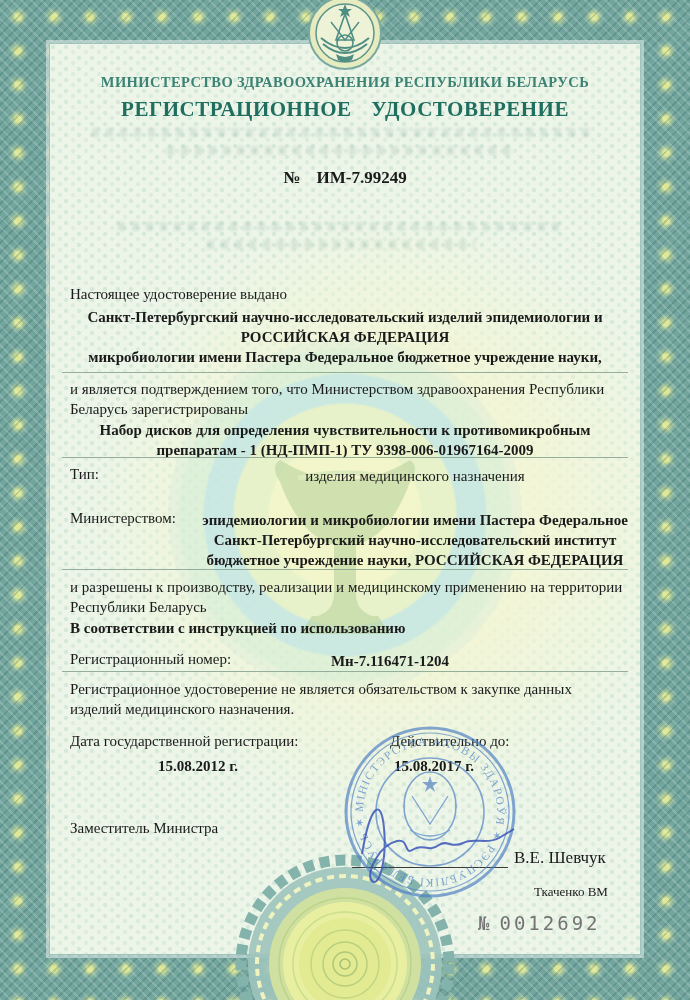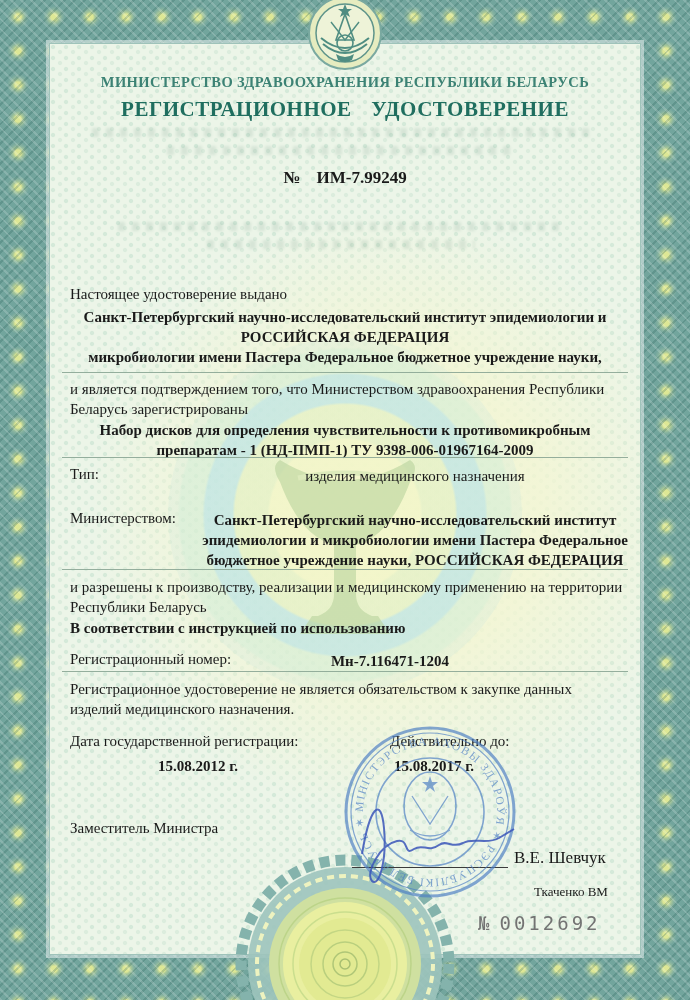--- a/index.html
+++ b/index.html
@@ -135,21 +135,21 @@
 
   <div class="content">
 
     <div class="abs center ministry" style="top:74px;">МИНИСТЕРСТВО ЗДРАВООХРАНЕНИЯ РЕСПУБЛИКИ БЕЛАРУСЬ</div>
     <div class="abs center title" style="top:97px;">РЕГИСТРАЦИОННОЕ УДОСТОВЕРЕНИЕ</div>
     <div class="abs center certno" style="top:168px;">№   ИМ-7.99249</div>
 
     <div class="abs body-text" style="top:284px;left:8px;">Настоящее удостоверение выдано</div>
 
     <div class="abs center bold body-text lines" style="top:307px;">
-      <div>Санкт-Петербургский научно-исследовательский институт эпидемиологии и</div>
+      <div>Санкт-Петербургский научно-исследовательский изделий эпидемиологии и</div>
       <div>РОССИЙСКАЯ ФЕДЕРАЦИЯ</div>
       <div>микробиологии имени Пастера Федеральное бюджетное учреждение науки,</div>
     </div>
     <div class="rule" style="top:372px;"></div>
 
     <div class="abs body-text" style="top:379px;left:8px;width:552px;">и является подтверждением того, что Министерством здравоохранения Республики Беларусь зарегистрированы</div>
 
     <div class="abs center bold body-text lines" style="top:420px;">
       <div>Набор дисков для определения чувствительности к противомикробным</div>
       <div>препаратам - 1 (НД-ПМП-1) ТУ 9398-006-01967164-2009</div>
@@ -157,22 +157,22 @@
     <div class="rule" style="top:457px;"></div>
 
     <div class="abs" style="top:466px;width:566px;">
       <span class="row-label label">Тип:</span>
       <span class="row-value body-text">изделия медицинского назначения</span>
     </div>
 
     <div class="abs" style="top:510px;width:566px;">
       <span class="row-label label">Министерством:</span>
       <span class="row-value bold body-text lines">
+        <div>эпидемиологии и микробиологии имени Пастера Федеральное</div>
         <div>Санкт-Петербургский научно-исследовательский институт</div>
-        <div>эпидемиологии и микробиологии имени Пастера Федеральное</div>
         <div>бюджетное учреждение науки, РОССИЙСКАЯ ФЕДЕРАЦИЯ</div>
       </span>
     </div>
     <div class="rule" style="top:569px;"></div>
 
     <div class="abs body-text" style="top:577px;left:8px;width:556px;">и разрешены к производству, реализации и медицинскому применению на территории Республики Беларусь</div>
     <div class="abs bold body-text" style="top:618px;left:8px;">В соответствии с инструкцией по использованию</div>
 
     <div class="abs" style="top:651px;width:566px;">
       <span class="row-label label">Регистрационный номер:</span>

